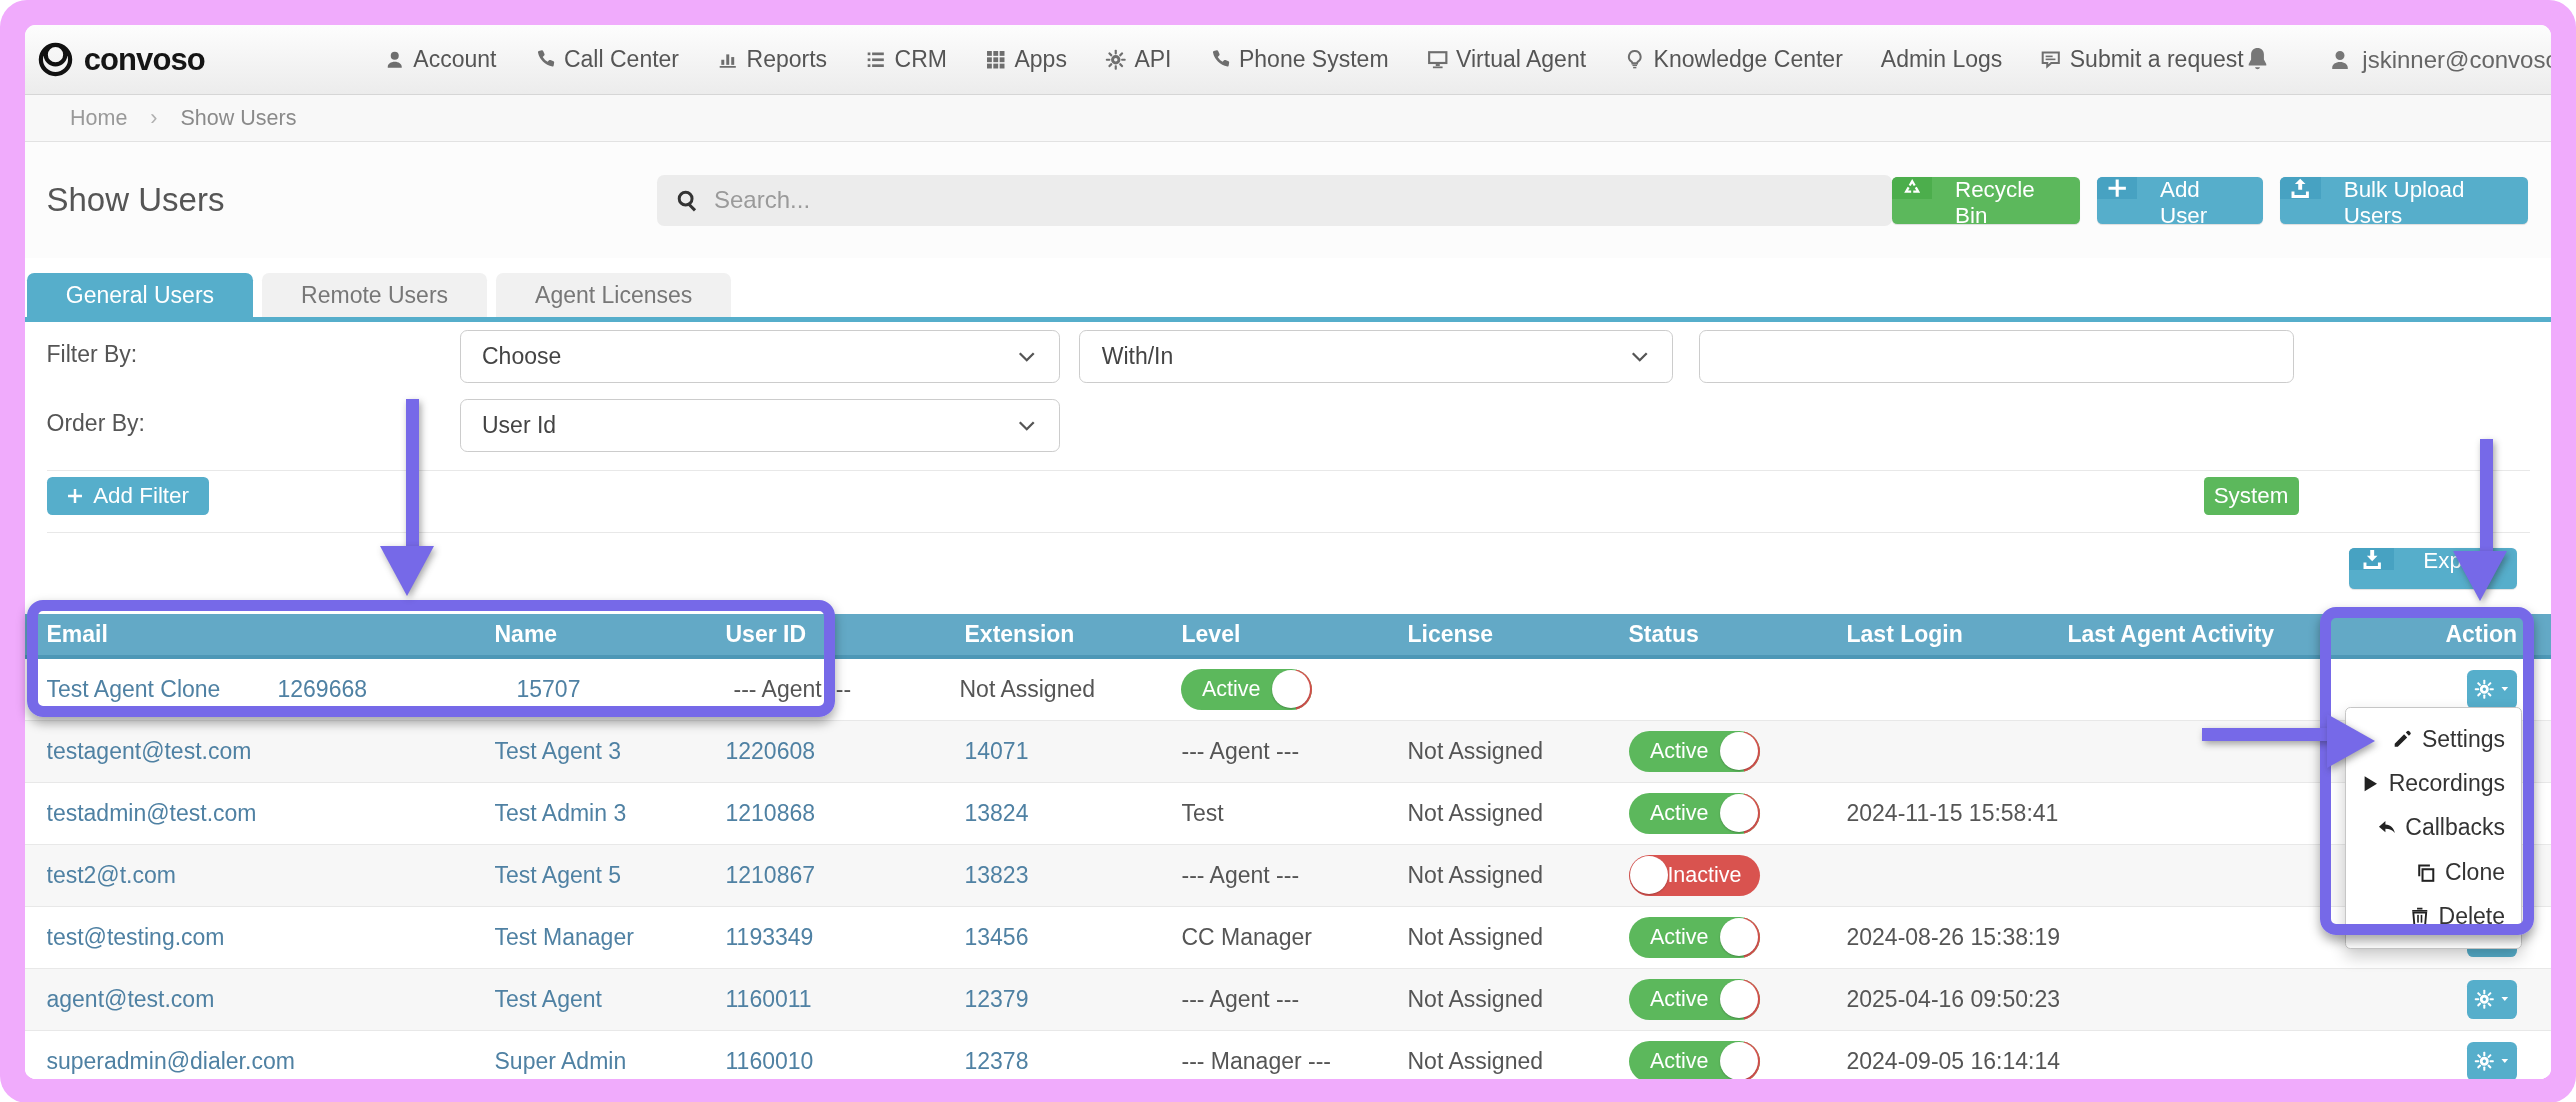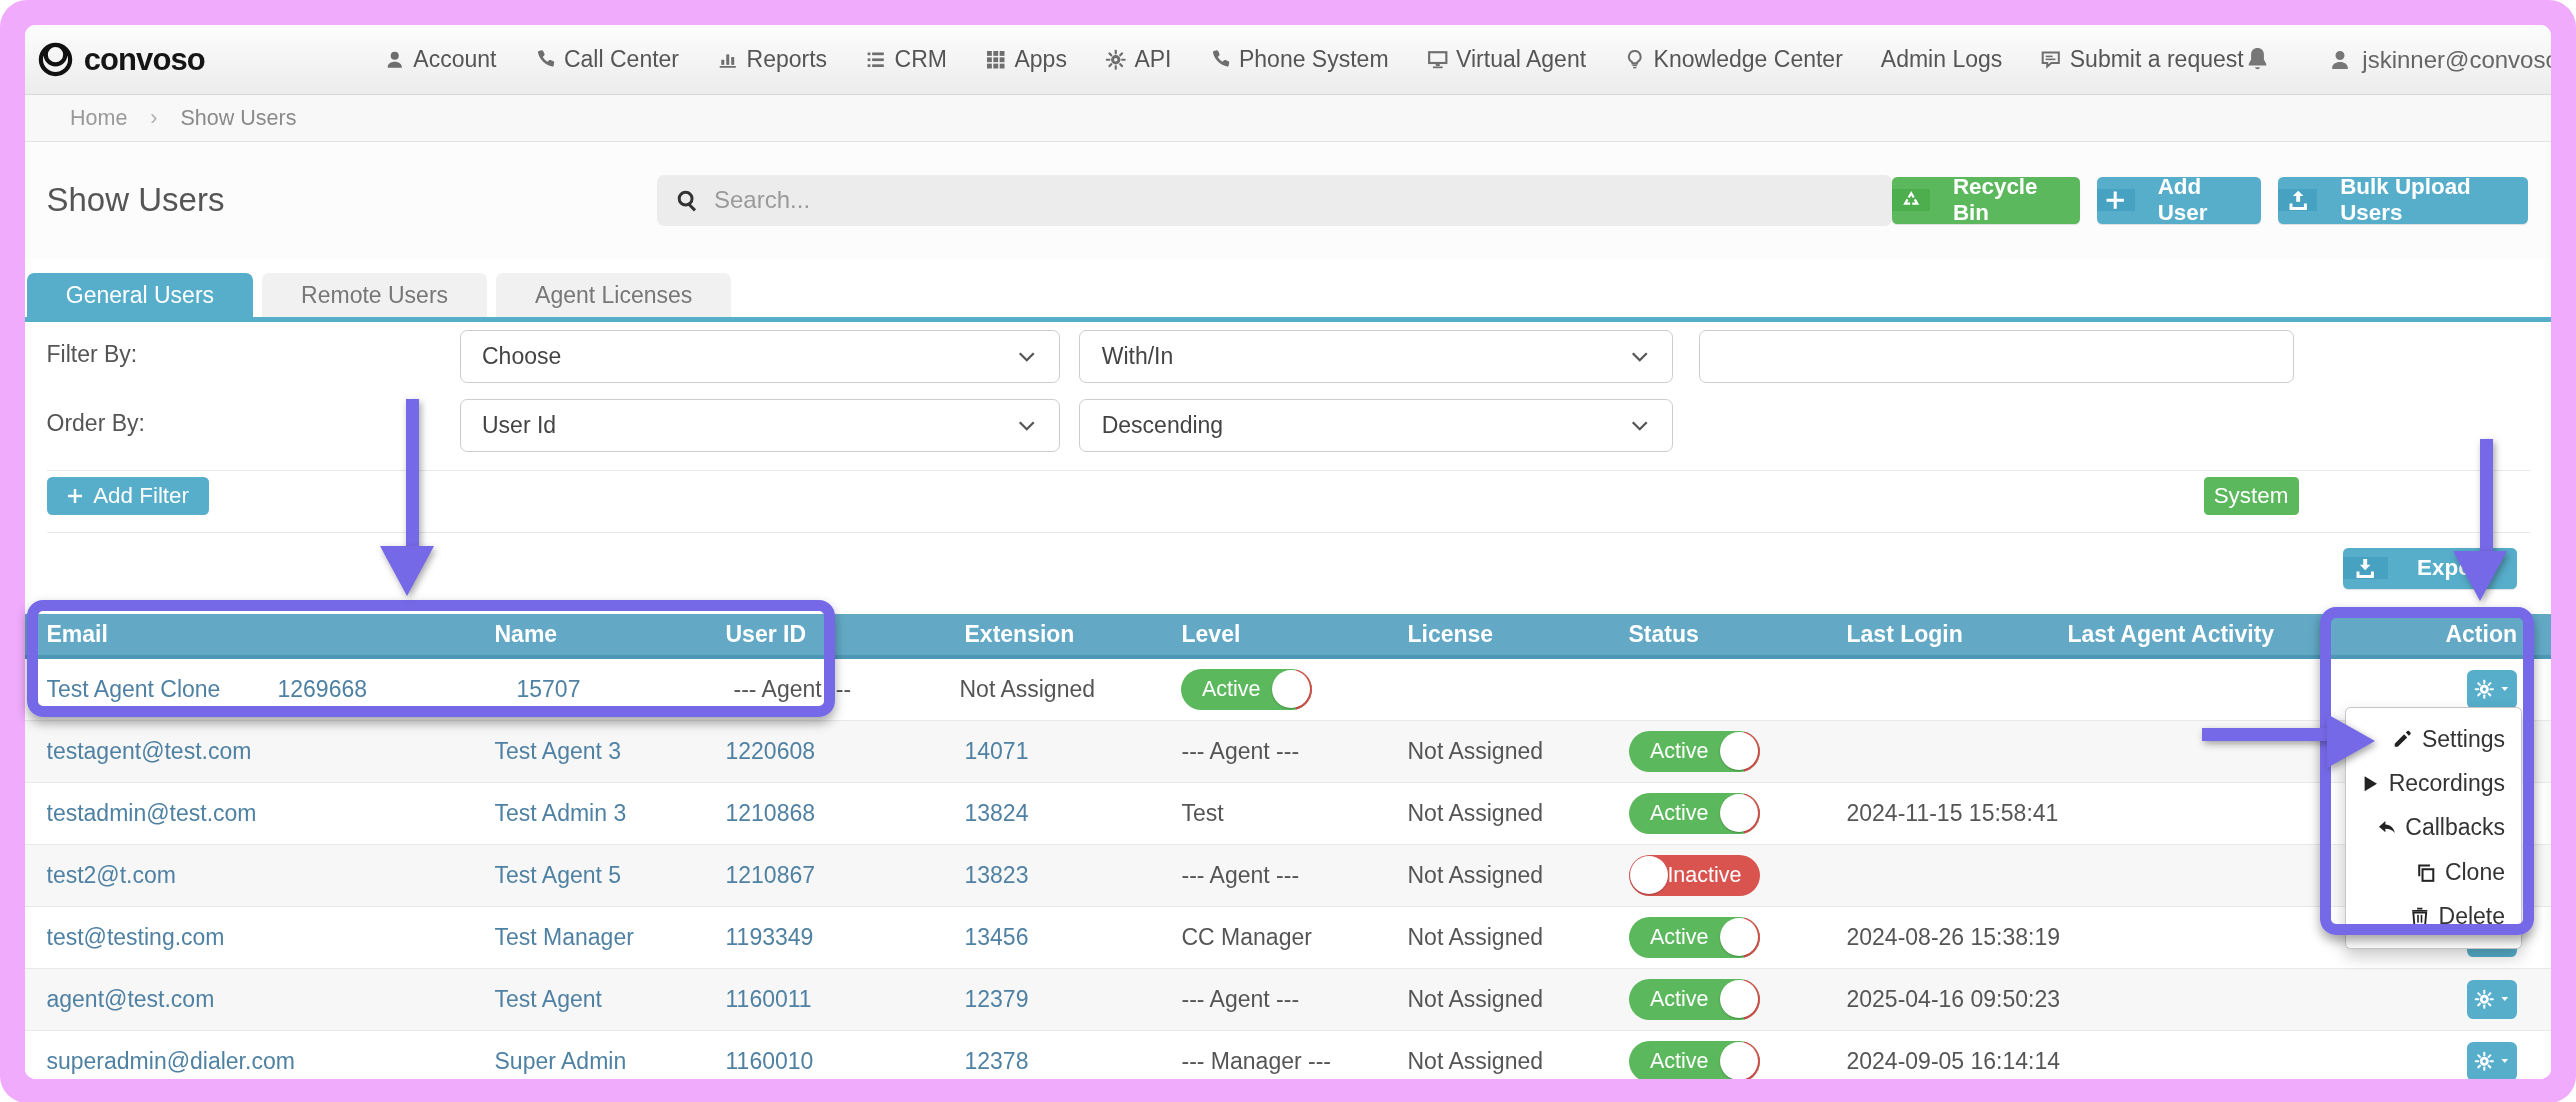--- a/index.html
+++ b/index.html
@@ -31,22 +31,22 @@
   
   .page-header{height:116px;flex:none;display:flex;align-items:center;padding:0 23px 0 21.5px;background:#fcfcfc;}
   .page-title{font-size:33px;color:#555;font-weight:400;width:610px;flex:none;}
   .searchbox{width:1199px;height:51px;background:#ececec;border-radius:7.2px;display:flex;align-items:center;
              padding:0 18px;gap:12.5px;flex:none;}
   .searchbox .icon{color:#333;font-size:25px;}
   .searchbox input{border:none;background:transparent;outline:none;font-size:24px;color:#444;flex:1;
                    font-family:inherit;}
   .searchbox input::placeholder{color:#9a9a9a;}
   .hdr-buttons{margin-left:auto;display:flex;gap:17px;}
-  .btn-split{display:flex;align-items:center;height:47px;border-radius:5.4px;overflow:hidden;color:#fff;
-             font-size:22.4px;cursor:pointer;box-shadow:0 0.9px 0.9px rgba(0,0,0,.12);font-weight:bold;}
+  .btn-split{display:flex;align-items:flex-start;height:47px;border-radius:5.4px;overflow:hidden;color:#fff;
+             font-size:22.4px;cursor:pointer;box-shadow:0 0.9px 0.9px rgba(0,0,0,.12);}
   .btn-split .seg{width:47px;display:flex;align-items:center;justify-content:center;font-size:22.4px;}
   .btn-split .lbl{display:flex;align-items:center;padding:0 23px;}
   .btn-green{background:#5cb85c;} .btn-green .seg{background:#4cae4c;}
   .btn-blue{background:#56aecb;}  .btn-blue .seg{background:#47a2c2;}
 
   
   .main{flex:1;display:flex;flex-direction:column;background:#fff;}
   .tabs-row{margin-top:15px;padding-left:1.8px;display:flex;gap:9px;border-bottom:5.4px solid #56aecb;}
   .tab{height:44px;display:flex;align-items:center;padding:0 39px;font-size:23px;color:#777;
        background:#f1f1f1;border-radius:7.2px 7.2px 0 0;cursor:pointer;}
@@ -365,28 +365,20 @@
         <div class="filter-row">
           <div class="filter-label">Order By:</div>
           <div class="select">
             <span>User Id</span>
             <span class="chev icon">
                 <svg viewBox="0 0 16 16" fill="currentColor">
                   <path d="M2.8 5.4 8 10.6l5.2-5.2" fill="none" stroke="currentColor" stroke-width="1.7"></path>
                 </svg>
               </span>
           </div>
-          <div class="select mid">
-            <span>Descending</span>
-            <span class="chev icon">
-                <svg viewBox="0 0 16 16" fill="currentColor">
-                  <path d="M2.8 5.4 8 10.6l5.2-5.2" fill="none" stroke="currentColor" stroke-width="1.7"></path>
-                </svg>
-              </span>
-          </div>
         </div>
       </div>
 
       <hr class="rule">
 
       <div class="actions-row">
         <div class="btn-addfilter">
           <span class="icon">
               <svg viewBox="0 0 16 16" fill="currentColor">
                 <path d="M6.9 1.8h2.2v5.1h5.1v2.2H9.1v5.1H6.9V9.1H1.8V6.9h5.1z"></path>

